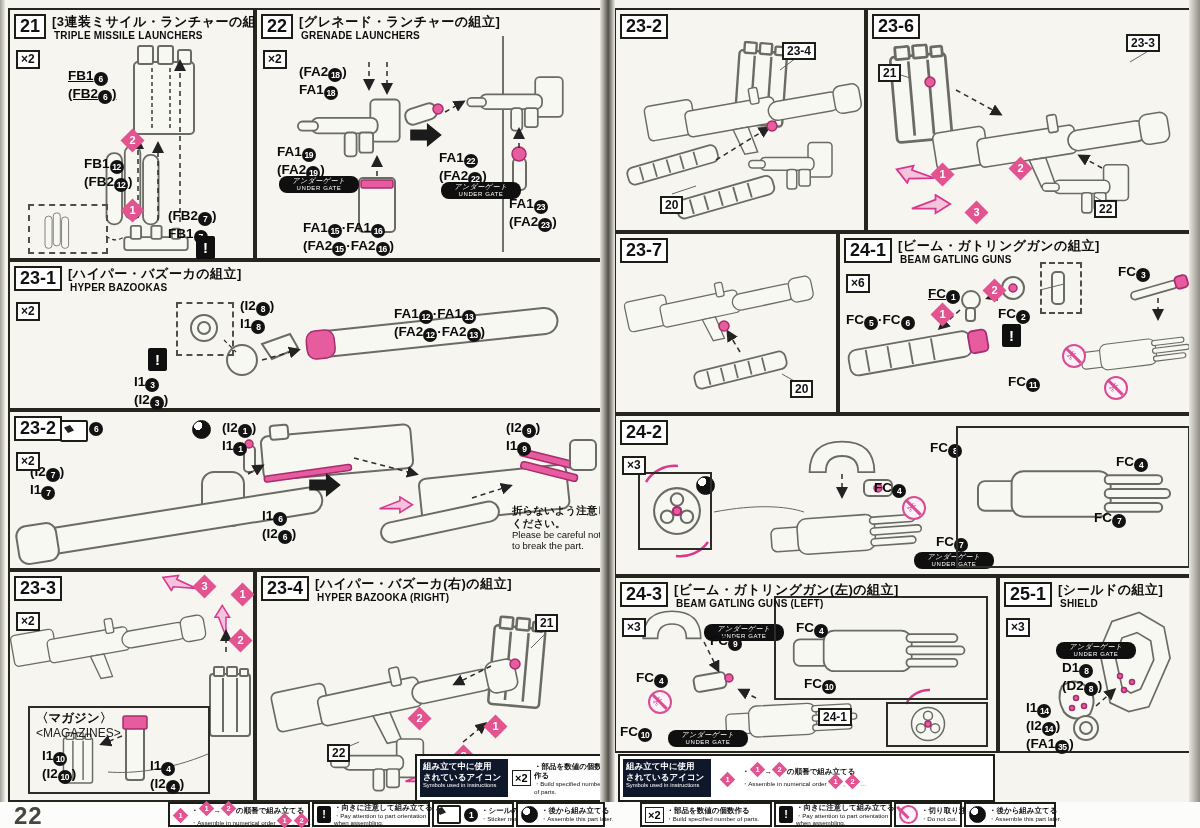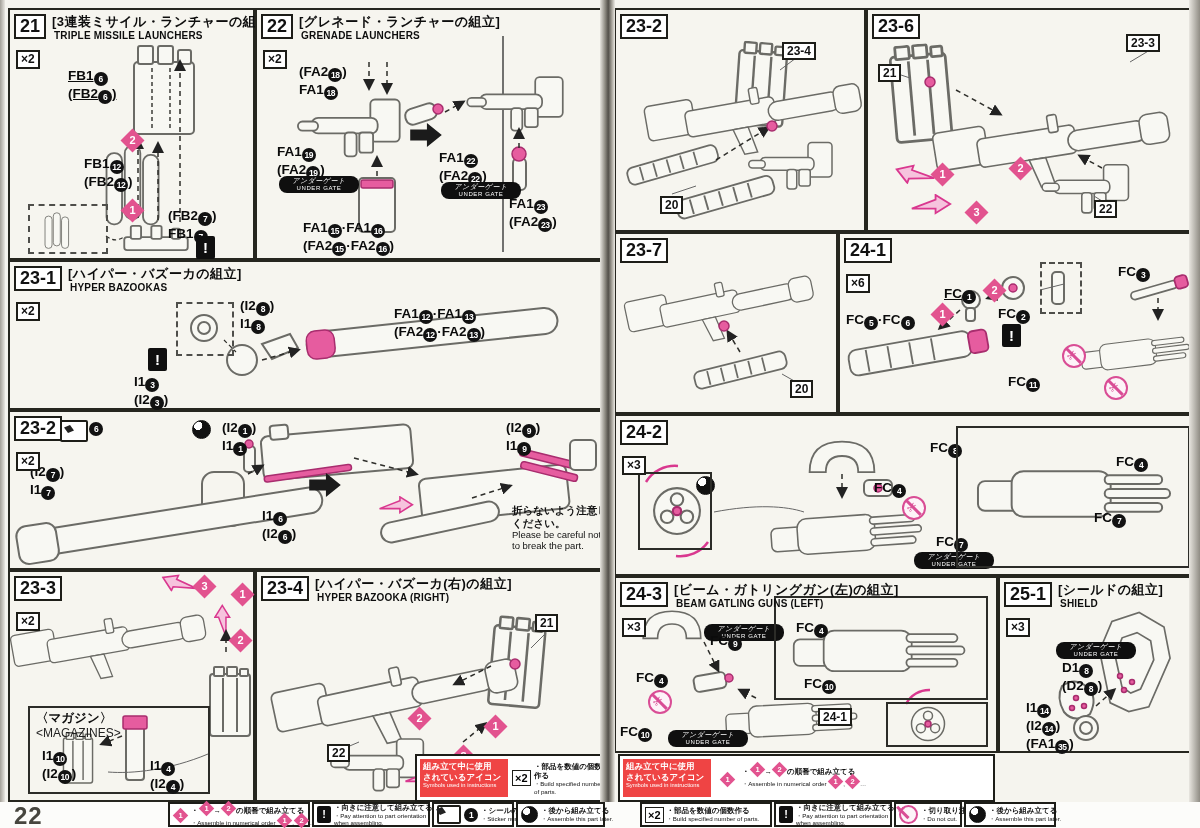--- a/index.html
+++ b/index.html
@@ -74,21 +74,21 @@
   .pgnum{position:absolute;top:0;font-weight:bold;font-size:24px;color:#47463f;letter-spacing:1px;}
   .lcell{position:absolute;top:0;height:25px;border:2px solid #1d1d18;background:#fff;box-sizing:border-box;
          display:flex;align-items:center;gap:3px;padding:0 3px;}
   .lt{display:flex;flex-direction:column;justify-content:center;}
   .lj{font-size:7.5px;line-height:9px;font-weight:bold;color:#111;white-space:nowrap;}
   .le{font-size:6.2px;line-height:7.5px;color:#111;white-space:nowrap;}
   .x2box{display:inline-block;border:1.5px solid #1d1d18;background:#fff;font-weight:bold;
          font-size:11px;padding:0 2px;line-height:14px;flex:none;}
   .cicon{flex:none;}
   .ibox{position:absolute;border:2px solid #1d1d18;background:#fff;box-sizing:border-box;overflow:hidden;}
-  .ihead{position:absolute;background:#ef4444;color:#fff;padding:2px 3px;box-sizing:border-box;}
+  .ihead{position:absolute;background:#0f172a;color:#fff;padding:2px 3px;box-sizing:border-box;}
   .ihead .hj{display:block;font-size:8.5px;line-height:10.5px;font-weight:bold;white-space:nowrap;}
   .ihead .he{display:block;font-size:5.8px;line-height:7px;white-space:nowrap;}
   .sm2{white-space:normal;}
 
   svg .u{fill:#f8f8f3;stroke:#6b6b66;stroke-width:2;}
   svg .uo{fill:none;stroke:#6b6b66;stroke-width:2;}
   svg .mgf{fill:#e65c9f;stroke:#a82d6e;stroke-width:1.5;}
   svg .dl{stroke:#2e2e2a;stroke-width:1.5;stroke-dasharray:5 4;fill:none;marker-end:url(#ah);}
   svg .dn2{stroke:#2e2e2a;stroke-width:1.2;stroke-dasharray:4 3;fill:none;}
   svg .sl{stroke:#444;stroke-width:1.5;}
@@ -535,38 +535,42 @@
       <g transform="rotate(-7 295 120)">
           <use class="u" href="#sy-gat" x="240" y="88" width="112" height="62"></use>
         </g>
       <rect class="u" x="212" y="38" width="12" height="32" rx="4"></rect>
       <line class="dl" x1="160" y1="60" x2="148" y2="64"></line>
       <line class="dl" x1="120" y1="76" x2="100" y2="94"></line>
       <line class="dl" x1="318" y1="64" x2="318" y2="84"></line>
       <path class="sl2" d="M200,56 L224,50"></path>
     </svg>
     <div class="ovl">
-        <div class="plabel" style="left: 104px; top: 52px; text-decoration: underline;">FC<span class="cn">1</span></div>
+        <div class="plabel" style="left: 88px; top: 52px; text-decoration: underline;">FC<span class="cn">1</span></div>
         <div class="dn" style="left: 146px; top: 48px;">
           <i>2</i>
         </div>
         <div class="plabel" style="left: 158px; top: 72px;">FC<span class="cn">2</span></div>
         <div class="warn" style="left: 162px; top: 90px;">!</div>
         <div class="plabel" style="left: 278px; top: 30px;">FC<span class="cn">3</span></div>
         <div class="plabel" style="left: 6px; top: 78px;">FC<span class="cn">5</span>·FC<span class="cn">6</span></div>
         <div class="dn" style="left: 94px; top: 72px;">
           <i>1</i>
         </div>
         <div class="plabel" style="left: 168px; top: 140px;">FC<span class="cn">11</span></div>
         <div class="ic-nocut" style="left: 222px; top: 110px;"></div>
         <div class="ic-nocut" style="left: 264px; top: 142px;"></div>
         <div class="inset dashed" style="left: 200px; top: 28px; width: 42px; height: 52px;"></div>
       </div>
     <div class="shead">
       <span class="snum">24-1</span>
+      <span class="stitle">
+          <b class="tjp">[ビーム・ガトリングガンの組立]</b>
+          <b class="ten">BEAM GATLING GUNS</b>
+        </span>
     </div>
     <span class="mult">×6</span>
   </div>
 
   <div class="sec" style="left:614px;top:414px;width:583px;height:162px">
     <svg class="art" viewBox="0 0 579 158">
       <use class="u" href="#sy-cowl" x="190" y="22" width="72" height="36"></use>
       <rect class="u" x="248" y="64" width="28" height="16" rx="5"></rect>
         <circle class="mgf" cx="262" cy="72" r="4"></circle>
       <g transform="rotate(-4 230 116)">

